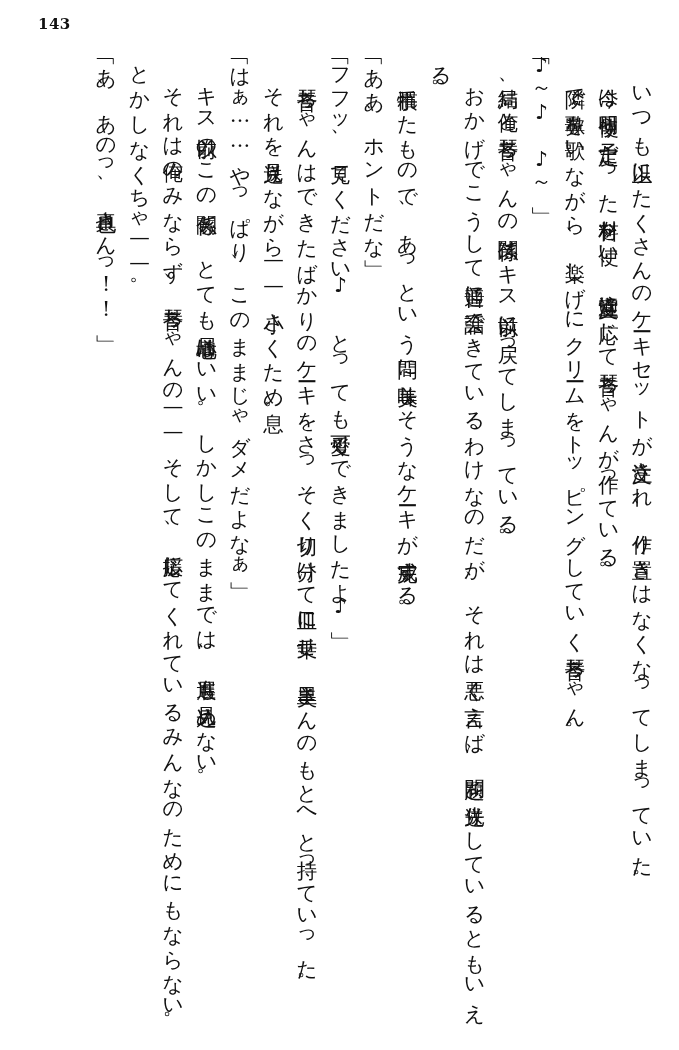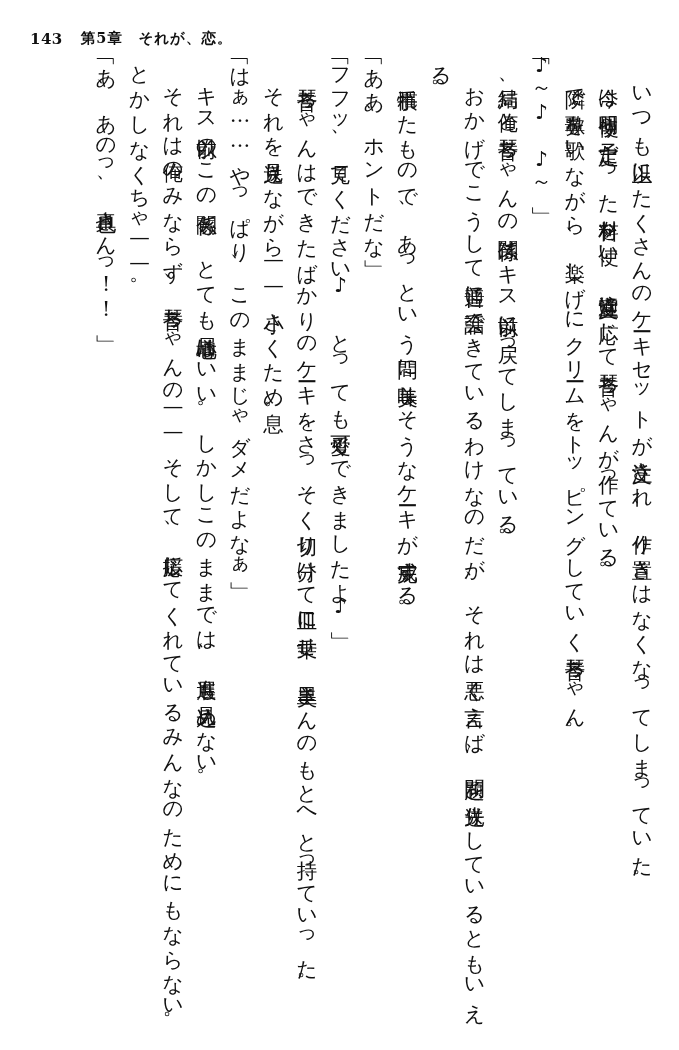--- a/index.html
+++ b/index.html
@@ -22,22 +22,22 @@
     background: #ffffff;
   }
   
   .header {
     position: absolute;
     top: 0;
     left: 0;
     width: 679px;
     height: 48px;
     display: flex;
-    align-items: flex-end;
-    padding-left: 30px;
+    align-items: center;
+    padding-left: 38px;
     box-sizing: border-box;
   }
   .page-number {
     font-size: 15px;
     font-weight: bold;
     letter-spacing: 0.5px;
     color: #111111;
     margin-right: 18px;
   }
   .chapter-title {
@@ -73,21 +73,20 @@
   }
   
 </style>
 </head>
 <body>
 
 <div class="page">
 
   <div class="header">
     <div class="page-number">143</div>
-    <div class="chapter-title">第5章　それが、恋。</div>
   </div>
 
   <div class="body-text" id="body-text">
       <p class="indent">いつも以上にたくさんのケーキセットが注文され、作り置きはなくなってしまっていた。</p>
       <p class="indent">今は明日使う予定だった材料を使い、適宜注文に応じて琴音ちゃんが作っている。</p>
       <p class="indent">隣で鼻歌を歌いながら、楽しげにクリームをトッピングしていく琴音ちゃん。</p>
       <p>「♪～♪　♪～」</p>
       <p class="indent">結局、俺と琴音ちゃんの関係はキス以前に戻ってしまっている。</p>
       <p class="indent">おかげでこうして普通に会話できているわけなのだが、それは悪く言えば、問題を先送りしているともいえる。</p>
       <p class="indent">手慣れたもので、あっという間に美味しそうなケーキが完成する。</p>

